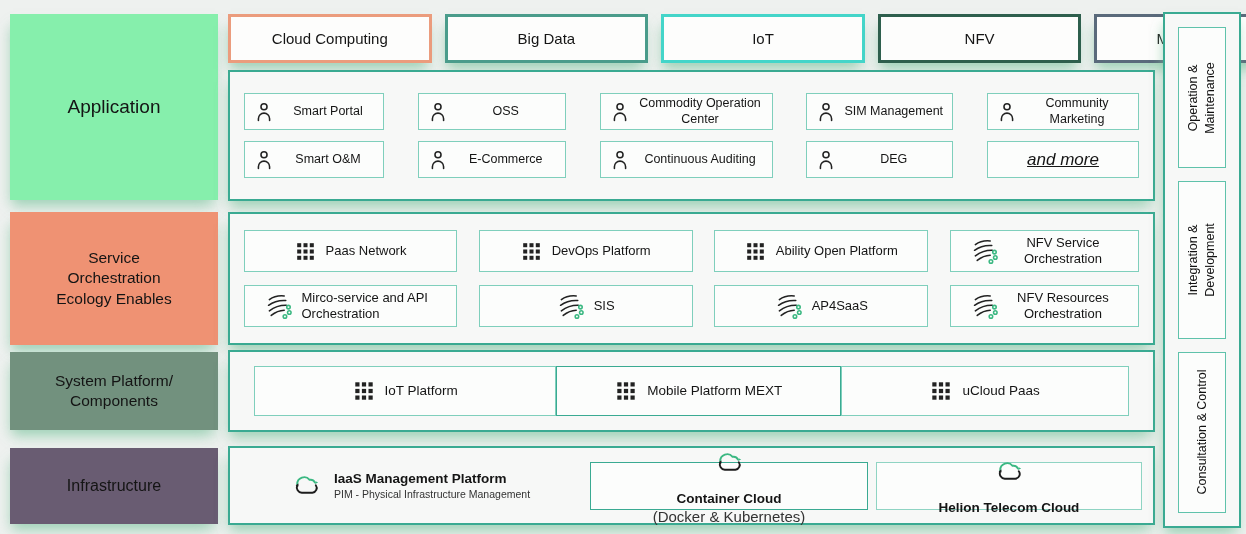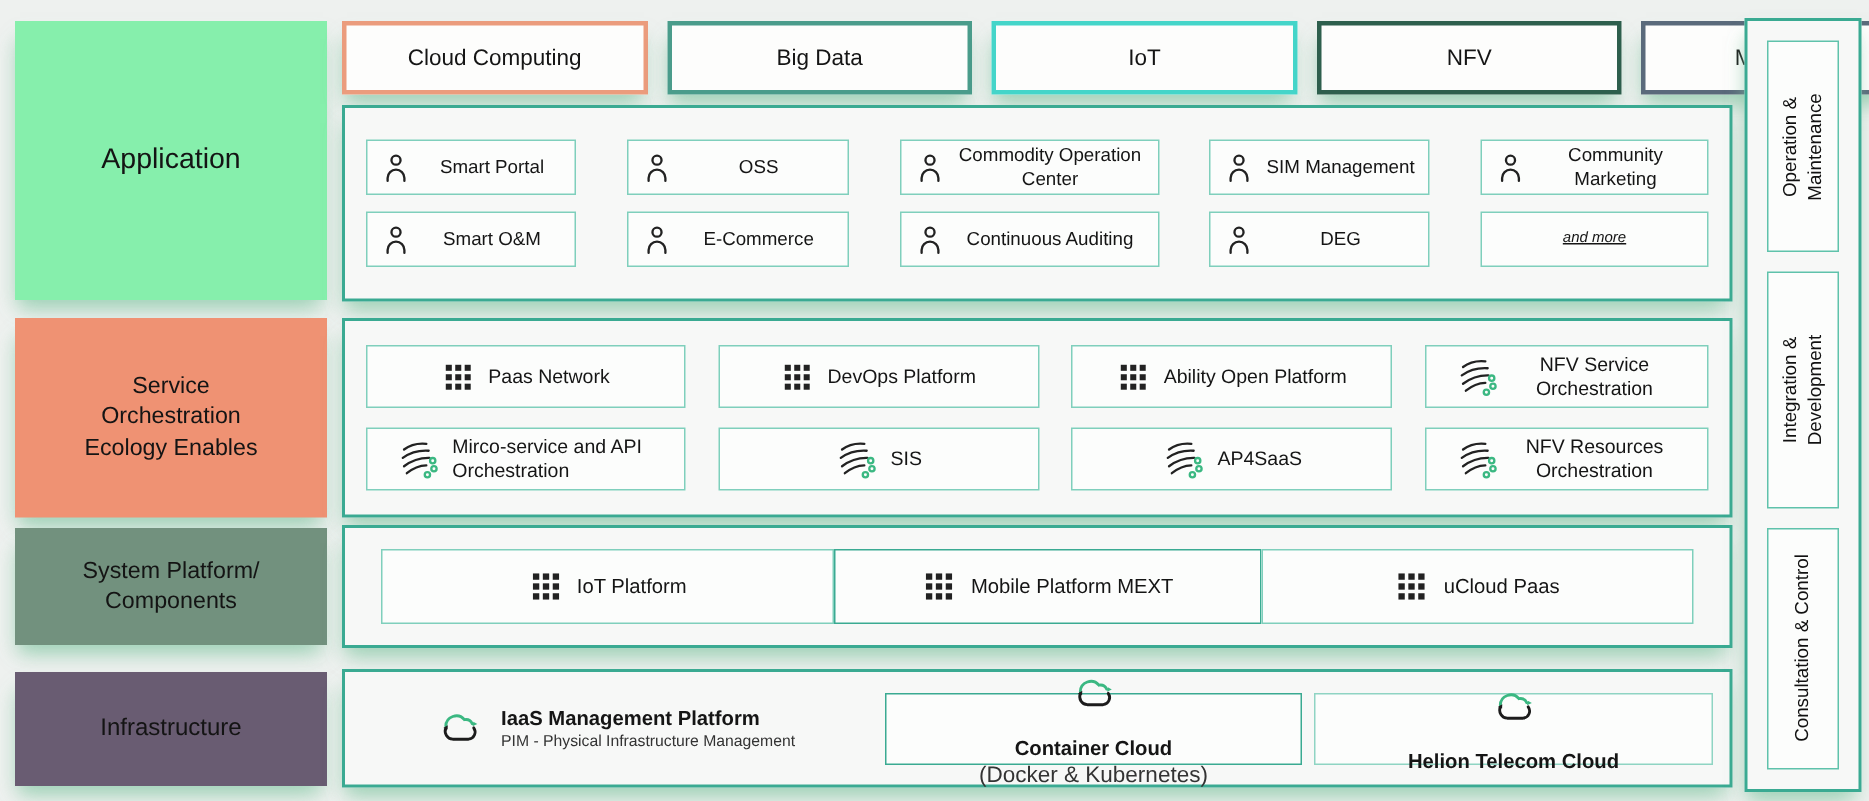--- a/index.html
+++ b/index.html
@@ -89,21 +89,21 @@
   #vbox-0{height:142px;}
   #vbox-1{height:158px;}
   #vbox-2{height:162px;}
   .vtext{
     position:absolute;top:50%;left:50%;
     transform:translate(-50%,-50%) rotate(-90deg);
     white-space:nowrap;text-align:center;font-size:12.5px;line-height:1.35;color:#111;
   }
   .vtext span{display:block;}
 
-  .more-label{font-style:italic;text-decoration:underline;font-size:10px;}
+  .more-label{font-style:italic;text-decoration:underline;font-size:17px;}
 
   .icon{flex:0 0 auto;color:#222;}
   svg.defs{position:absolute;width:0;height:0;}
 </style>
 </head>
 <body>
 
 <svg class="defs" aria-hidden="true">
   <defs>
     <symbol id="i-user" viewBox="0 0 24 24">

